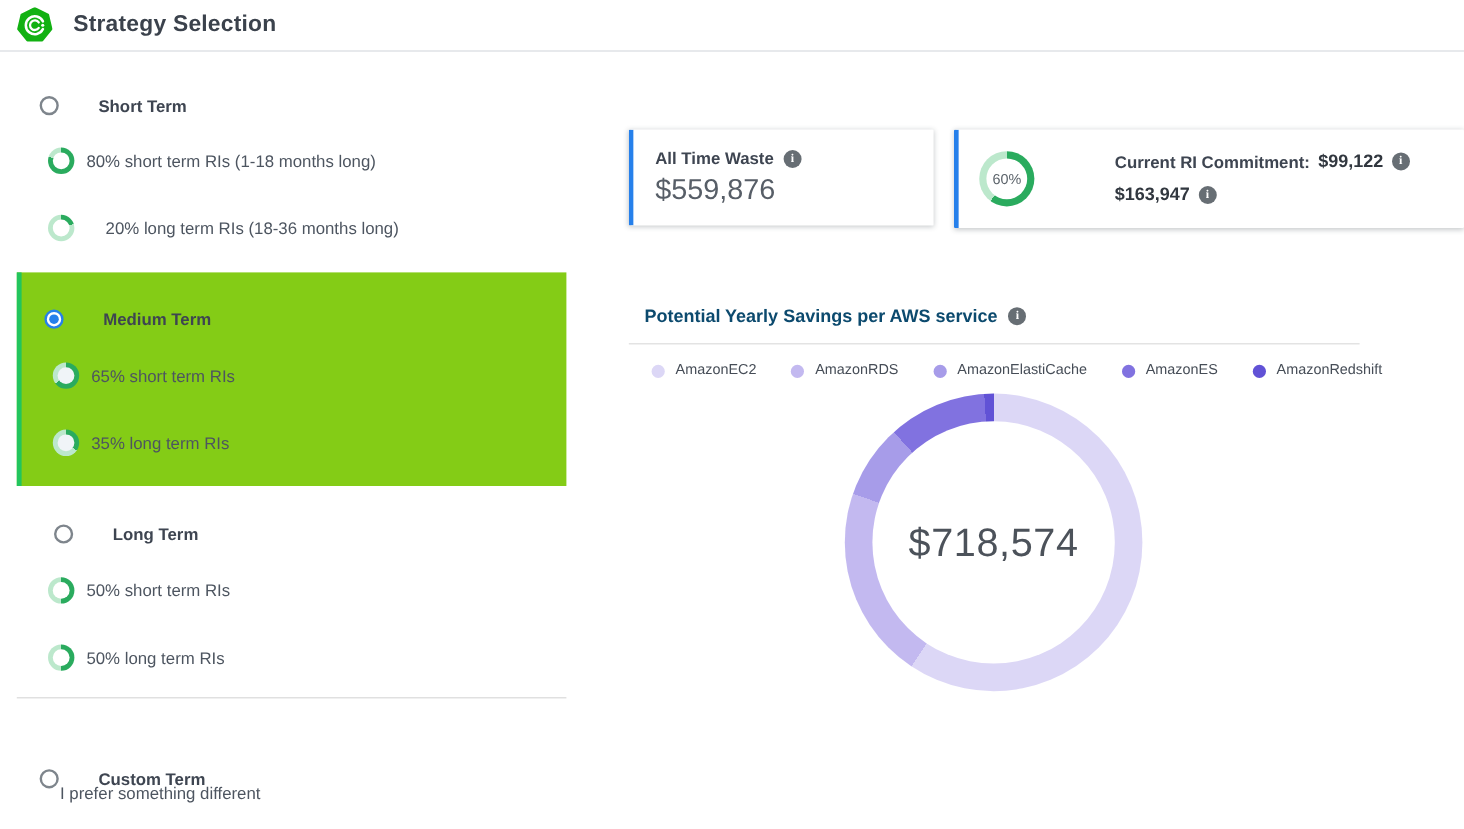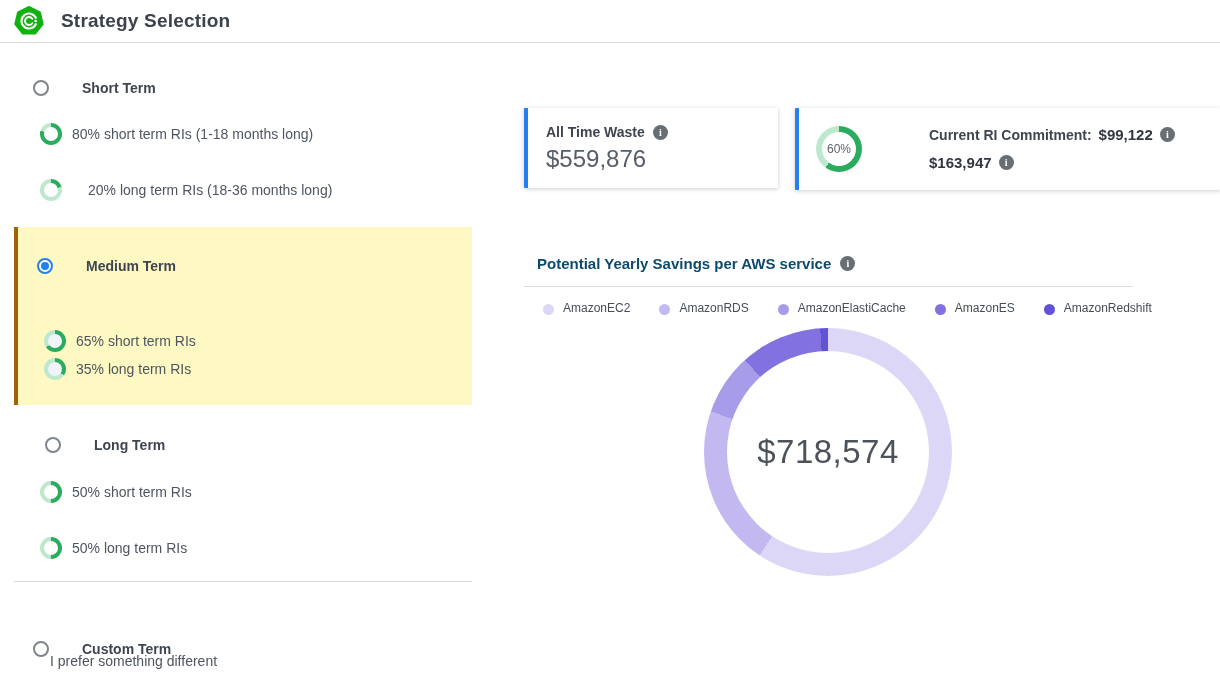--- a/index.html
+++ b/index.html
@@ -17,21 +17,21 @@
   .sidebar { position:absolute; left:0; top:43px; width:490px; height:648px; }
   .strategy-head { position:absolute; left:33px; display:flex; align-items:center; height:20px; cursor:pointer; }
   .radio { width:16px; height:16px; border-radius:50%; border:2px solid #7e858c; position:relative; flex:0 0 16px; background:#fff; }
   .radio.checked { border-color:#2680eb; }
   .radio.checked::after { content:""; position:absolute; inset:2px; border-radius:50%; background:#2680eb; }
   .strategy-label { margin-left:33px; font-size:14px; font-weight:bold; color:#3e4551; }
   .opt-row { position:absolute; left:40px; display:flex; align-items:center; height:22px; }
   .ring { width:22px; height:22px; border-radius:50%; position:relative; flex:0 0 22px; }
   .ring-inner { position:absolute; inset:4px; border-radius:50%; background:#fff; }
   .opt-label { margin-left:10px; font-size:14px; color:#4d5560; }
-  .sel-panel { position:absolute; left:14px; width:458px; background:#fef9c3; border-left:4px solid #a16207; }
+  .sel-panel { position:absolute; left:14px; width:458px; background:#84cc16; border-left:4px solid #22c55e; }
   .sel-panel .ring-inner { background:#f0f4f8; }
   .sidebar-divider { position:absolute; left:14px; width:458px; height:1px; background:#d9d9d9; }
   .custom-desc { position:absolute; left:50px; font-size:14px; color:#4d5560; }
 
   
   .rightcol { position:absolute; left:524px; top:43px; width:696px; height:648px; }
   .card { position:absolute; background:#fff; border-left:4px solid #2680eb;
     box-shadow:0 1px 4px rgba(40,50,60,.25); border-radius:1px; }
   .card-waste { left:0; top:65px; width:254px; height:80px; padding:16px 0 0 18px; }
   .waste-label-row { display:flex; align-items:center; gap:8px; }
@@ -96,21 +96,21 @@
           </span>
         <span class="opt-label">20% long term RIs (18-36 months long)</span>
       </div>
     </div>
 
     <div class="sel-panel selected" style="top:184px; height:178px;">
       <div class="strategy-head" style="top:29px; left:19px;">
         <span class="radio checked"></span>
         <span class="strategy-label">Medium Term</span>
       </div>
-      <div class="opt-row" style="top:75px; left:26px;margin-top:28px;">
+      <div class="opt-row" style="top:75px; left:26px;">
         <span class="ring" style="background: conic-gradient(rgb(42, 171, 94) 0deg, rgb(42, 171, 94) 65%, rgb(188, 232, 204) 65%, rgb(188, 232, 204) 100%);">
             <span class="ring-inner"></span>
           </span>
         <span class="opt-label">65% short term RIs</span>
       </div>
       <div class="opt-row" style="top:131px; left:26px;">
         <span class="ring" style="background: conic-gradient(rgb(42, 171, 94) 0deg, rgb(42, 171, 94) 35%, rgb(188, 232, 204) 35%, rgb(188, 232, 204) 100%);">
             <span class="ring-inner"></span>
           </span>
         <span class="opt-label">35% long term RIs</span>

